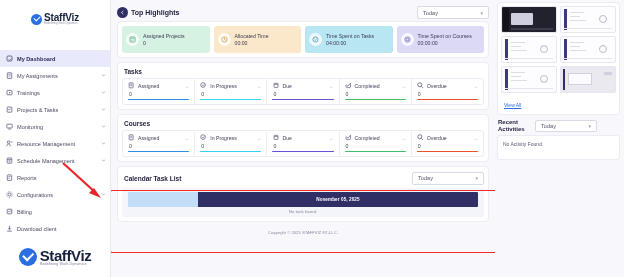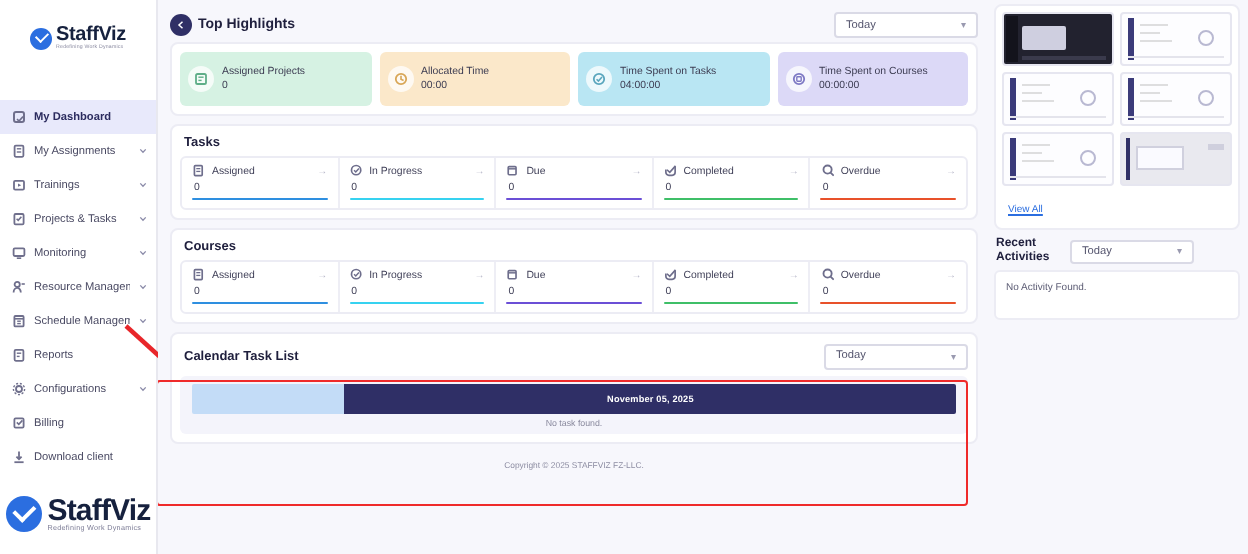--- a/index.html
+++ b/index.html
@@ -6,21 +6,21 @@
   html, body {
     width: 624px; height: 277px;
     font-family: "Liberation Sans", sans-serif;
     background: #ffffff;
     overflow: hidden;
   }
   .app { display: flex; width: 624px; height: 277px; position: relative; }
 
   
   .sidebar {
-    width: 79px; height: 277px;
+    width: 111px; height: 277px;
     background: #ffffff;
     border-right: 1px solid #e8e8ef;
     display: flex; flex-direction: column;
     position: relative;
   }
   .brand-top {
     height: 38px; display: flex; align-items: center; justify-content: center;
     gap: 2px;
   }
   .brand-mark {

